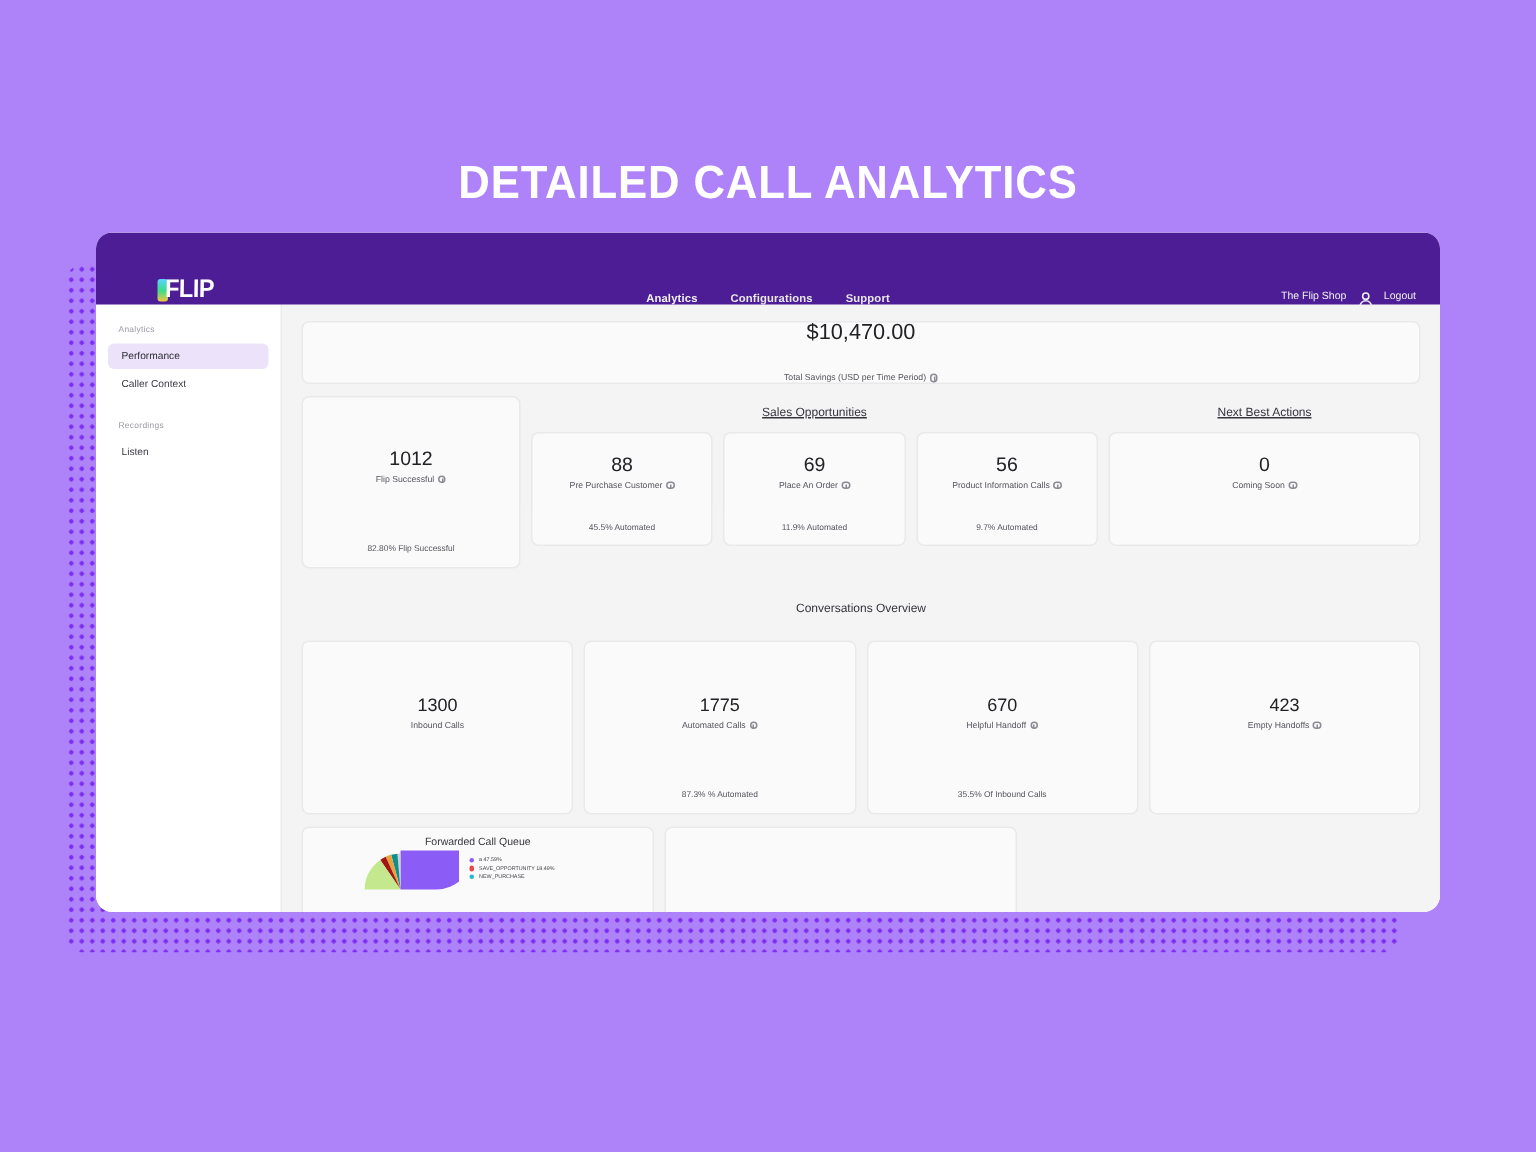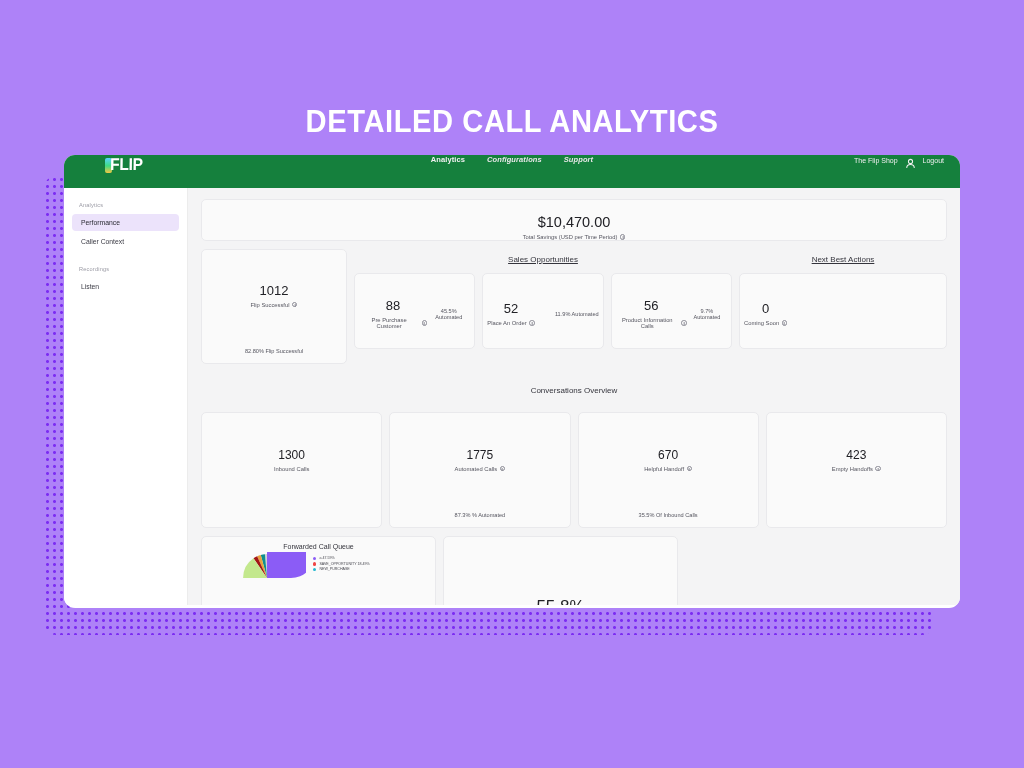--- a/index.html
+++ b/index.html
@@ -33,22 +33,22 @@
   .window {
     position: absolute;
     left: 64px; top: 155px; width: 896px; height: 453px;
     border-radius: 11px;
     background: #ffffff;
     overflow: hidden;
   }
 
   
   .topbar {
-    height: 33px; background: #15803d;
-    display: flex; align-items: flex-start;
+    height: 48px; background: #4c1d95;
+    display: flex; align-items: flex-end;
     position: relative;
     padding: 0 14px;
   }
   .logo {
     display: flex; align-items: center; gap: 1px;
     margin-left: 27px;
   }
   .logo-mark {
     width: 7px; height: 15px; border-radius: 2px;
     background: linear-gradient(180deg, #5bd1ff 0%, #3ddc84 52%, #f5c542 100%);
@@ -61,21 +61,21 @@
     transform: scaleX(0.92) skewX(-1deg); transform-origin: left center;
   }
   .nav {
     position: absolute; left: 50%; transform: translateX(-50%);
     display: flex; gap: 22px; align-items: center;
   }
   .nav-item {
     color: #f2f2f2; font-size: 7.5px; font-weight: 700;
     letter-spacing: 0.1px; white-space: nowrap;
   }
-  .nav-item.inactive { color: #e8e8e8; font-weight: 600; font-style: italic; }
+  .nav-item.inactive { color: #e8e8e8; font-weight: 600; }
   .topbar-right {
     position: absolute; right: 16px;
     display: flex; align-items: center; gap: 7px;
   }
   .shop-name { color: #f0f0f0; font-size: 7px; white-space: nowrap; }
   .person-icon { width: 11px; height: 11px; display: block; }
   .logout { color: #f0f0f0; font-size: 7px; }
 
   
   .appbody { display: flex; height: 417px; }
@@ -128,40 +128,40 @@
   }
   .info-ico::after {
     content: ""; position: absolute; left: 50%; top: 1.1px;
     width: 0.7px; height: 2.6px; background: #8b8b95;
     transform: translateX(-50%);
   }
 
   
   .savings {
     height: 42px; display: flex; flex-direction: column;
-    align-items: center; justify-content: flex-end;
+    align-items: center; justify-content: space-between;
   }
   .savings .kpi-num { font-size: 14.5px; }
 
   
   .group-row { display: flex; gap: 7px; margin-top: 8px; }
   .flip-card {
     width: 146px; height: 115px; display: flex; flex-direction: column;
     align-items: center; justify-content: space-between;
     padding: 34px 6px 9px 6px;
   }
   .group-col { flex: 1; display: flex; flex-direction: column; }
   .group-title {
     font-size: 8px; color: #34343c; text-align: center;
     padding: 6px 0 9px 0;
     text-decoration: underline;
   }
   .sub-row { display: flex; gap: 7px; flex: 1; }
   .sub-card {
-    flex: 1; height: 76px; display: flex; flex-direction: row;
+    flex: 1; height: 76px; display: flex; flex-direction: column;
     align-items: center; justify-content: space-between;
     padding: 14px 4px 8px 4px;
   }
   .nba-col { width: 208px; display: flex; flex-direction: column; }
 
   
   .conv-title {
     font-size: 8px; color: #34343c; text-align: center;
     margin: 22px 0 17px 0;
   }
@@ -272,21 +272,21 @@
                 <div class="kpi-label">
                   <span>Pre Purchase Customer</span>
                   <span class="info-ico"></span>
                 </div>
               </div>
               <div class="kpi-foot">45.5% Automated</div>
             </div>
 
             <div class="card sub-card">
               <div>
-                <div class="kpi-num">52</div>
+                <div class="kpi-num">69</div>
                 <div class="kpi-label">
                   <span>Place An Order</span>
                   <span class="info-ico"></span>
                 </div>
               </div>
               <div class="kpi-foot">11.9% Automated</div>
             </div>
 
             <div class="card sub-card">
               <div>

